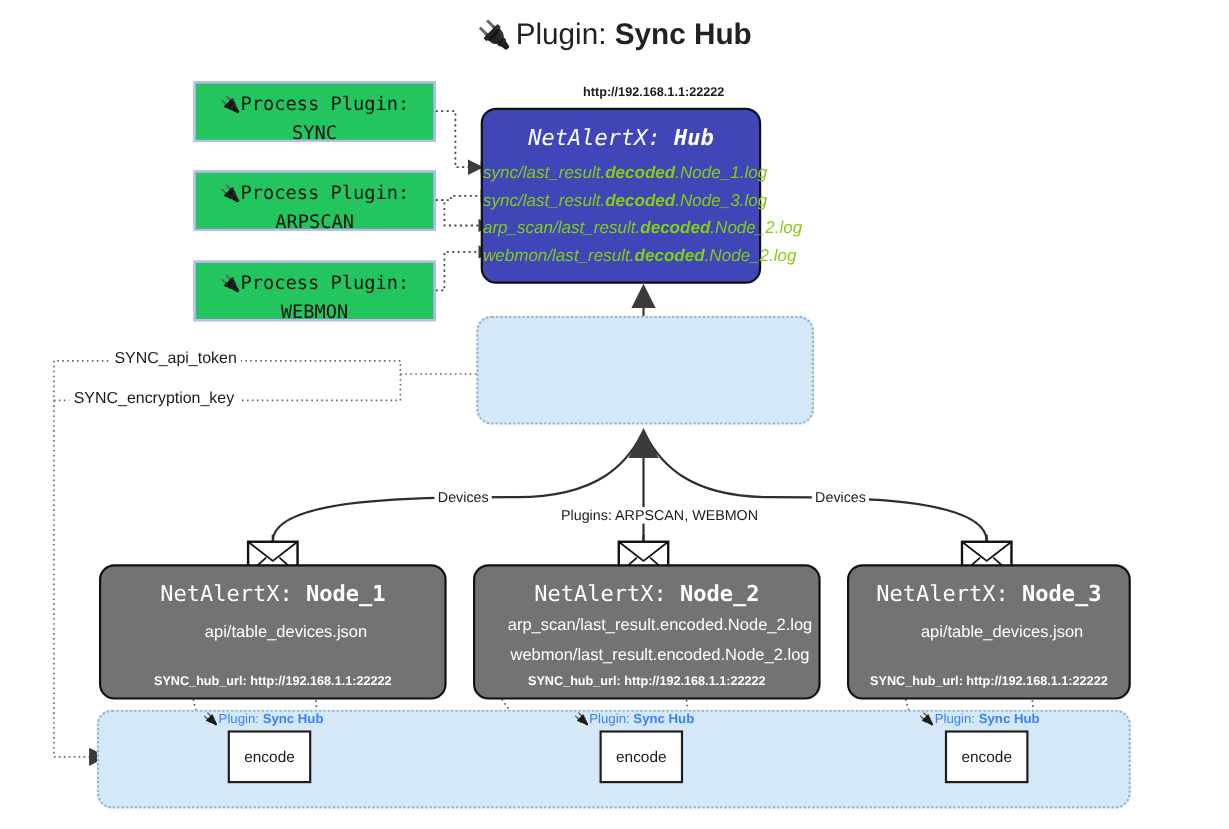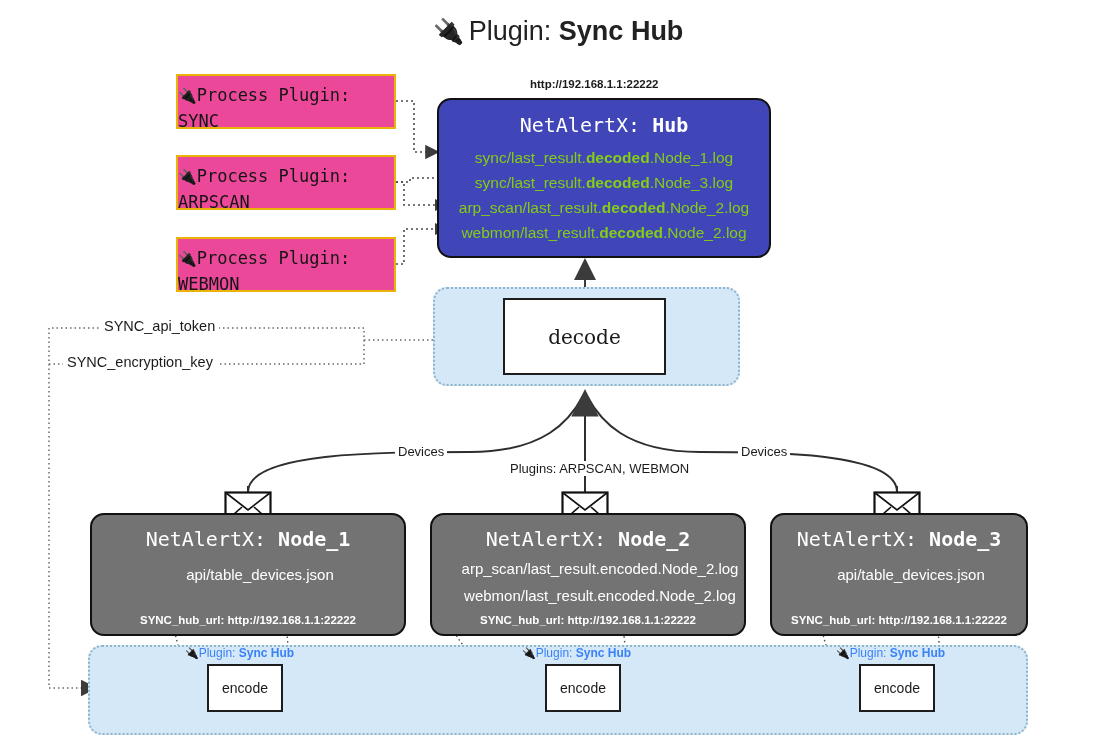--- a/index.html
+++ b/index.html
@@ -26,26 +26,27 @@
     color: #222;
     white-space: nowrap;
   }
   .title .plug { font-size: 25px; margin-right: 4px; filter: grayscale(1) contrast(1.5) brightness(.45); }
   .title .lbl { font-weight: 400; }
   .title .val { font-weight: 700; }
 
   
   .pbox {
     position: absolute;
-    border: 2px solid #eab308;
-    background: #ec4899;
+    border: 2px solid #c4b5fd;
+    background: #22c55e;
     box-sizing: border-box;
     font-family: "DejaVu Sans Mono", "Liberation Mono", monospace;
     font-size: 17px;
     line-height: 1.55;
+    text-align: center;
     padding-top: 6px;
     color: #141414;
   }
   .pbox .r1 { display:block; white-space: nowrap; }
   .pbox .r2 { display:block; }
   .pbox .plug { filter: grayscale(1) contrast(1.6) brightness(.4); font-size:15px; }
 
   
   .hub-url {
     position: absolute;
@@ -230,37 +231,34 @@
     <span class="r2">ARPSCAN</span>
   </div>
 
   <div class="pbox" style="left:176px; top:237px; width:220px; height:55px;">
     <span class="r1"><span class="plug">🔌</span><span>Process Plugin:</span></span>
     <span class="r2">WEBMON</span>
   </div>
 
   <div class="hub-url" style="left:530px; top:78px;">http://192.168.1.1:22222</div>
 
-  <div class="hub" style="left:437px; top:98px; width:334px; height:160px;">
+  <div class="hub" style="left:437px; top:98px; width:255px; height:160px;font-style:italic;">
     <div class="hub-title">
       <span>NetAlertX:</span>
       <b>Hub</b>
     </div>
     <div class="rows">
       <div><span>sync/last_result.</span><b>decoded</b><span>.Node_1.log</span></div>
       <div><span>sync/last_result.</span><b>decoded</b><span>.Node_3.log</span></div>
       <div><span>arp_scan/last_result.</span><b>decoded</b><span>.Node_2.log</span></div>
       <div><span>webmon/last_result.</span><b>decoded</b><span>.Node_2.log</span></div>
     </div>
   </div>
 
   <div class="lightbox" style="left:433px; top:287px; width:307px; height:99px;"></div>
-  <div class="whitebox decode-box" style="left:503px; top:298px; width:163px; height:77px;">
-    <span>decode</span>
-  </div>
 
   <div class="tokenlabel" style="left:100px; top:318px;">SYNC_api_token</div>
   <div class="tokenlabel" style="left:63px; top:354px;">SYNC_encryption_key</div>
 
   <div class="edgelabel" style="left:395px; top:444px;">Devices</div>
   <div class="edgelabel" style="left:738px; top:444px;">Devices</div>
   <div class="edgelabel" style="left:507px; top:461px;text-align:right;">Plugins: ARPSCAN, WEBMON</div>
 
   <svg class="envelope" style="left:224px; top:491px;" width="48" height="32" viewBox="0 0 48 32">
     <rect x="1.5" y="1.5" width="45" height="29" fill="#fff" stroke="#111" stroke-width="2.2"></rect>

